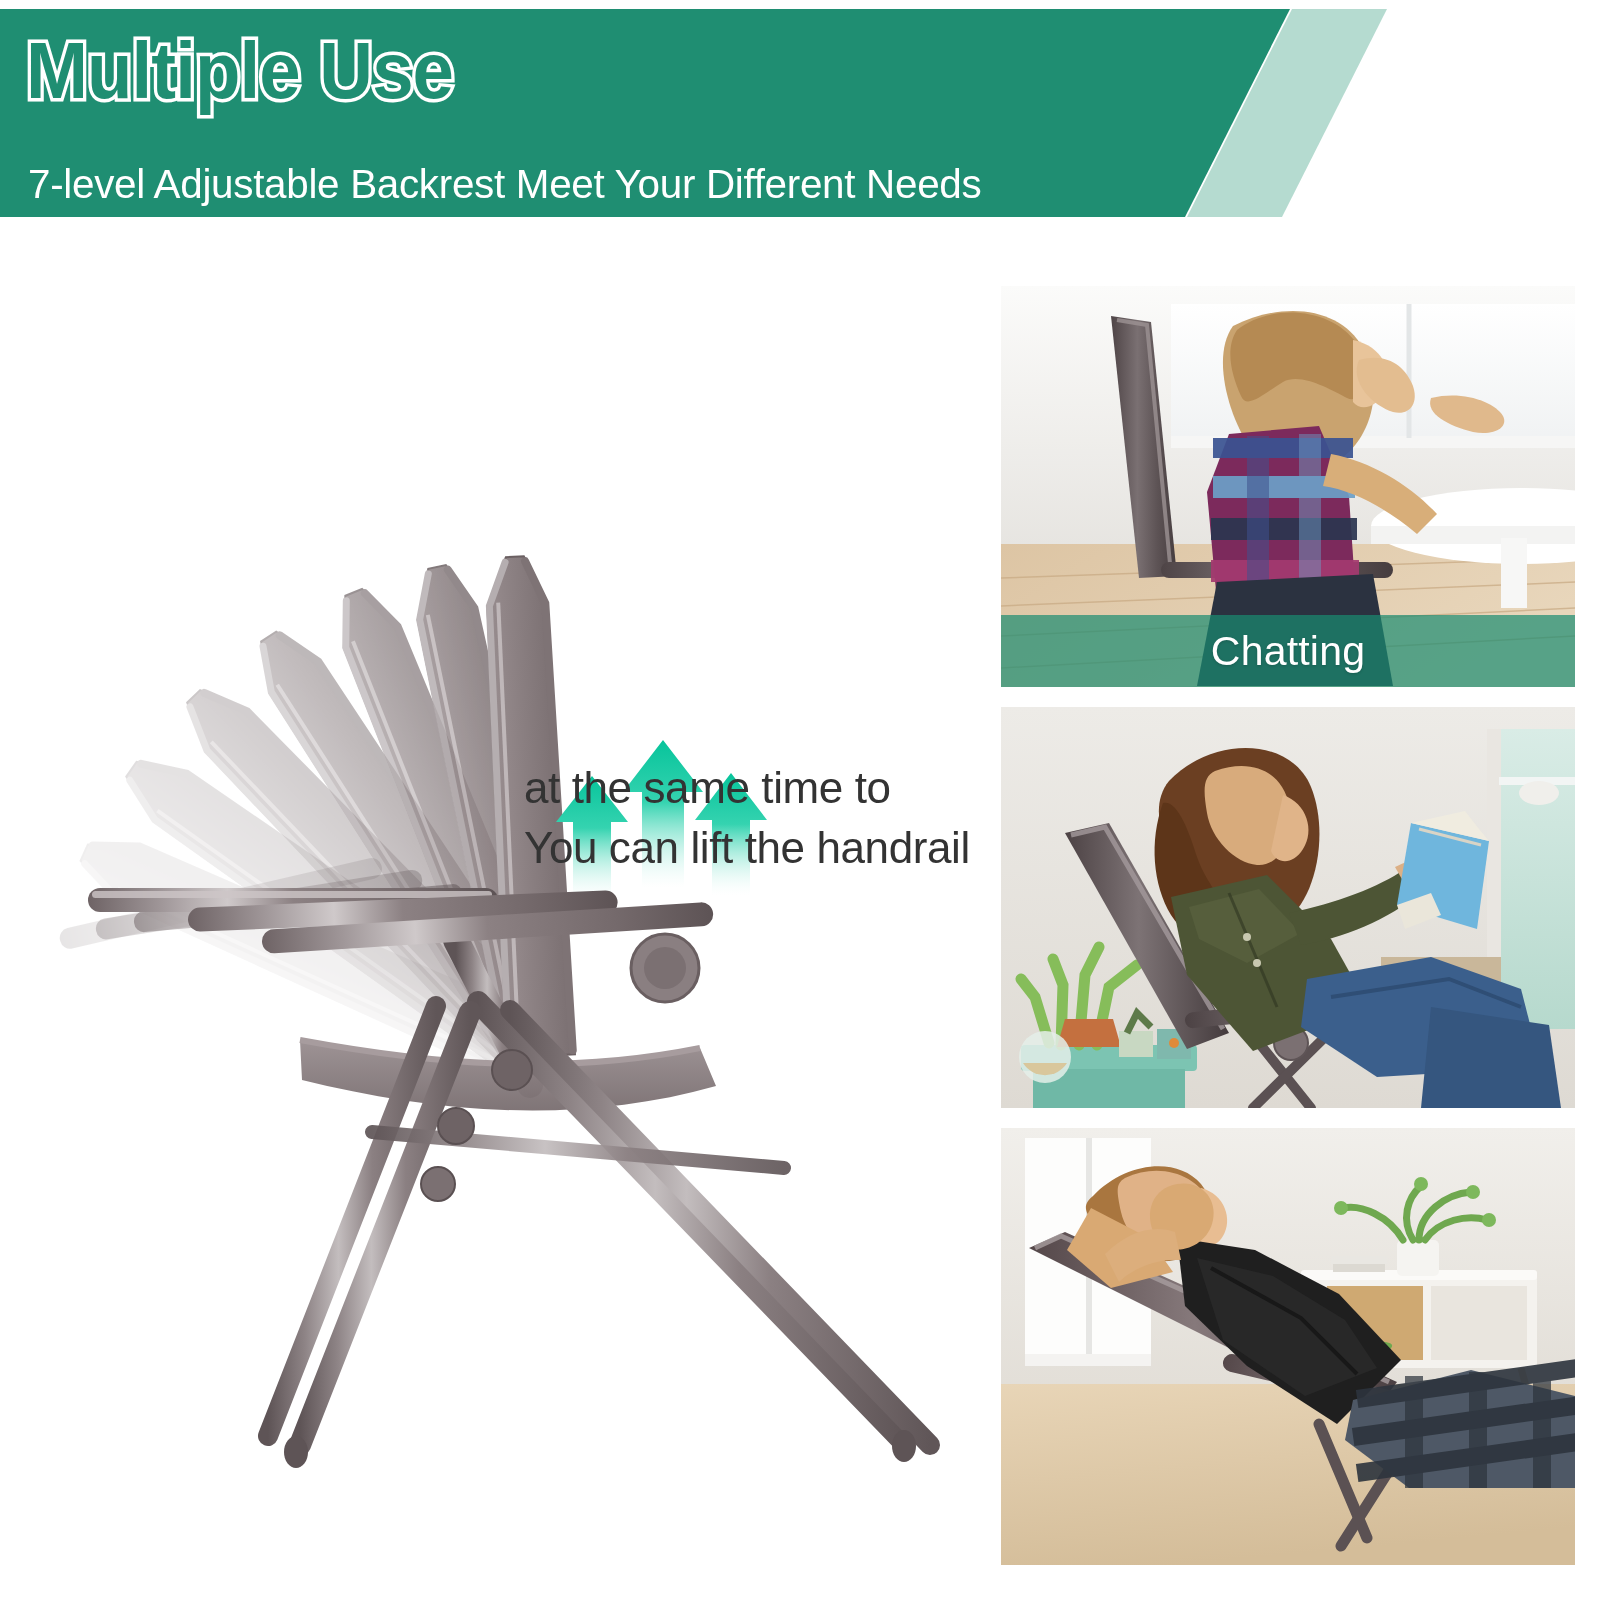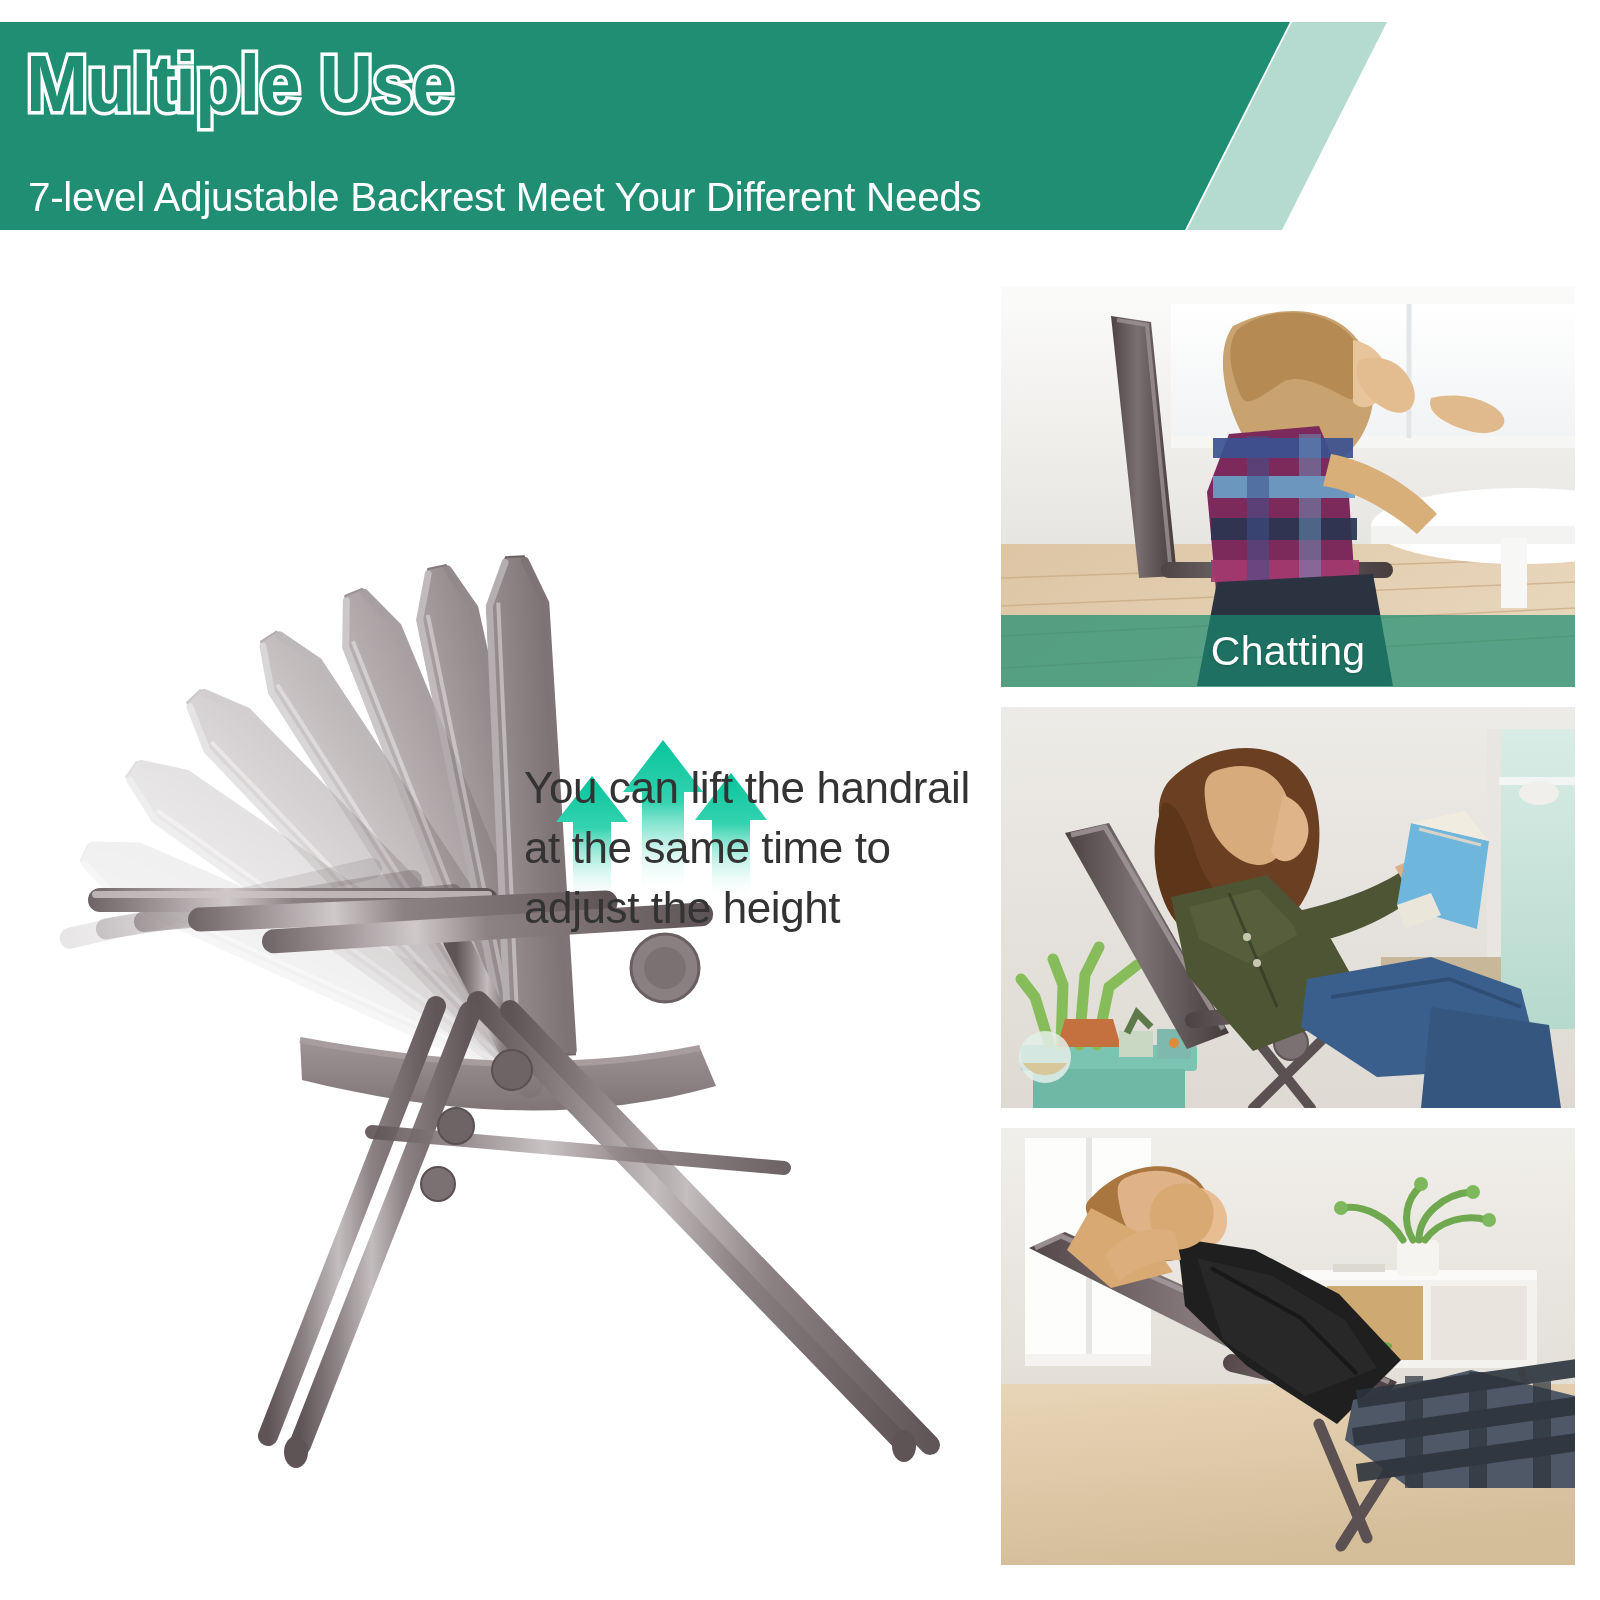--- a/index.html
+++ b/index.html
@@ -9,21 +9,21 @@
   body {
     width: 1600px; height: 1600px;
     font-family: "Liberation Sans", sans-serif;
     overflow: hidden;
     position: relative;
   }
 
   
   #header-banner {
     position: absolute;
-    left: 0; top: 22px;
+    left: 0; top: 9px;
     width: 1400px; height: 208px;
   }
   #banner-shapes { position: absolute; inset: 0; }
   #banner-title {
     position: absolute;
     left: 26px; top: 22px;
     font-size: 80px;
     font-weight: bold;
     letter-spacing: -1px;
     line-height: 1;
@@ -226,23 +226,22 @@
       <circle cx="512" cy="830" r="20" fill="#6e6365" stroke="#5a5052" stroke-width="2"></circle>
       <circle cx="456" cy="886" r="18" fill="#6e6365" stroke="#5a5052" stroke-width="2"></circle>
       <circle cx="438" cy="944" r="17" fill="#7b7072" stroke="#5a5052" stroke-width="2"></circle>
 
       <ellipse cx="296" cy="1212" rx="12" ry="16" fill="#5e5456"></ellipse>
       <ellipse cx="904" cy="1206" rx="12" ry="16" fill="#5e5456"></ellipse>
     </g>
   </svg>
 
   <div id="callout-text">
+    <div>at the same time to</div>
     <div>You can lift the handrail</div>
-    <div>at the same time to</div>
-    <div>adjust the height</div>
   </div>
 </div>
 
 <div class="photo-panel" id="panel-chatting">
   <svg class="photo-scene" viewBox="0 0 574 401" preserveAspectRatio="none">
     <defs>
       <linearGradient id="wall1" x1="0" y1="0" x2="0" y2="1">
         <stop offset="0%" stop-color="#fbfbfa"></stop>
           <stop offset="100%" stop-color="#e6e4e0"></stop>
       </linearGradient>

